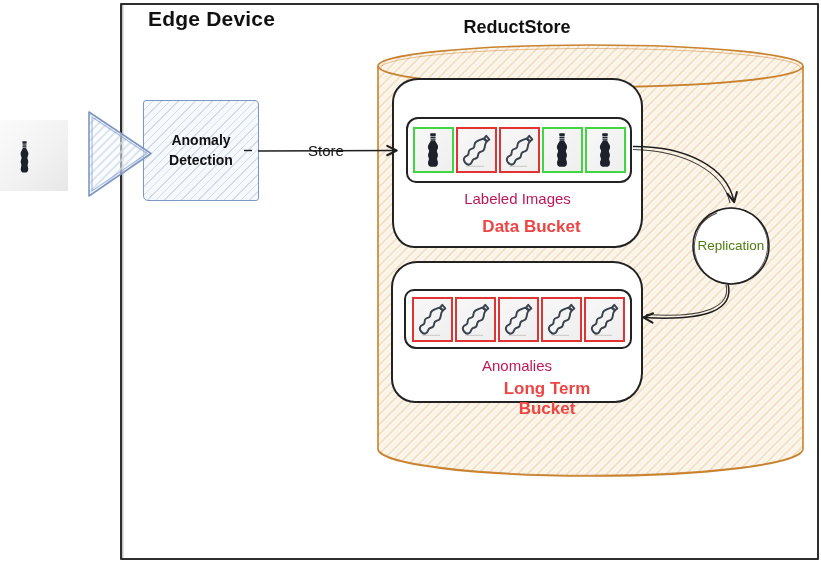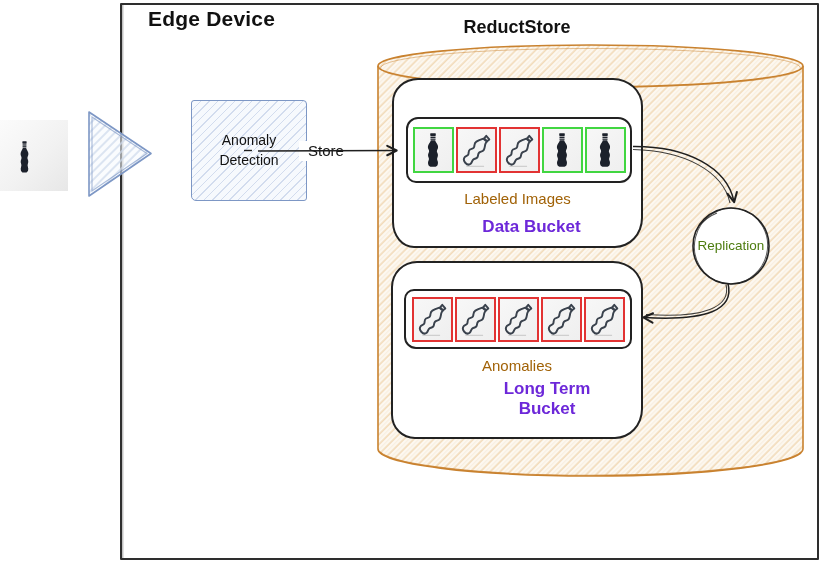--- a/index.html
+++ b/index.html
@@ -34,55 +34,54 @@
     display:flex;align-items:center;justify-content:center;
   }
   .photo svg{color:#1c212b;transform:scaleX(.82);}
 
   
   .anomaly-box{
     position:absolute;left:143px;top:100px;width:116px;height:101px;box-sizing:border-box;
     border:1.6px solid var(--blue-stroke,#7d97c5);
     background:repeating-linear-gradient(135deg,#d2dcee 0 1px,rgba(0,0,0,0) 1px 6px),#f6f9fd;
     display:flex;align-items:center;justify-content:center;text-align:center;
-    font-size:14px;font-weight:normal;line-height:1.4;
+    font-size:14px;font-weight:bold;line-height:1.4;
     border-radius:3px 4px 3px 5px;
-    margin-left:48px;
   }
   .anomaly-box span{display:block;width:90px;}
 
   
   .bucket{
     position:absolute;box-sizing:border-box;background:#fff;
     border:2px solid #222;
   }
   .data-bucket{left:392px;top:78px;width:251px;height:170px;border-radius:26px 30px 28px 22px / 24px 28px 30px 26px;}
-  .long-bucket{left:391px;top:261px;width:252px;height:178px;border-radius:26px 30px 28px 24px / 26px 28px 30px 24px;}
+  .long-bucket{left:391px;top:261px;width:252px;height:142px;border-radius:26px 30px 28px 24px / 26px 28px 30px 24px;}
   .strip{
     position:absolute;box-sizing:border-box;background:#fff;border:2px solid #222;
     display:flex;align-items:center;justify-content:center;gap:2px;
   }
   .data-bucket .strip{left:12px;top:37px;width:226px;height:66px;border-radius:12px 14px 12px 10px;}
   .long-bucket .strip{left:11px;top:26px;width:228px;height:60px;border-radius:10px 12px 10px 12px;}
   .cell{
     box-sizing:border-box;width:41px;height:46px;border:2.5px solid #999;
     background:linear-gradient(135deg,#f7f7f7,#efefef);
     display:flex;align-items:center;justify-content:center;
   }
   .long-bucket .cell{height:45px;}
   .cell.b-green{border-color:var(--green-box,#41d641);}
   .cell.b-red{border-color:var(--red-box,#e23333);}
   .ci{display:block;}
   .ci.bottle-upright{width:36px;height:37px;color:#1c212b;}
   .ci.bottle-crushed{width:39px;height:40px;color:#3a424d;}
 
-  .caption{position:absolute;left:0;right:0;text-align:center;font-size:15px;color:#a16207;}
+  .caption{position:absolute;left:0;right:0;text-align:center;font-size:15px;color:#be185d;}
   .data-bucket .caption{top:110px;}
   .long-bucket .caption{top:94px;}
-  .bucket-title{position:absolute;left:0;right:0;text-align:center;font-size:17px;font-weight:bold;color:#6d28d9;margin-left:28px;}
+  .bucket-title{position:absolute;left:0;right:0;text-align:center;font-size:17px;font-weight:bold;color:#ef4444;margin-left:28px;}
   .data-bucket .bucket-title{top:137px;}
   .long-bucket .bucket-title{top:116px;line-height:20px;padding-left:32px;}
   .long-bucket .bucket-title span{display:inline-block;max-width:100px;}
 
   
   .store-label{
     position:absolute;left:299px;top:141px;width:54px;height:20px;text-align:center;
     font-size:15px;background:#fff;line-height:20px;
   }
   .replication-label{

